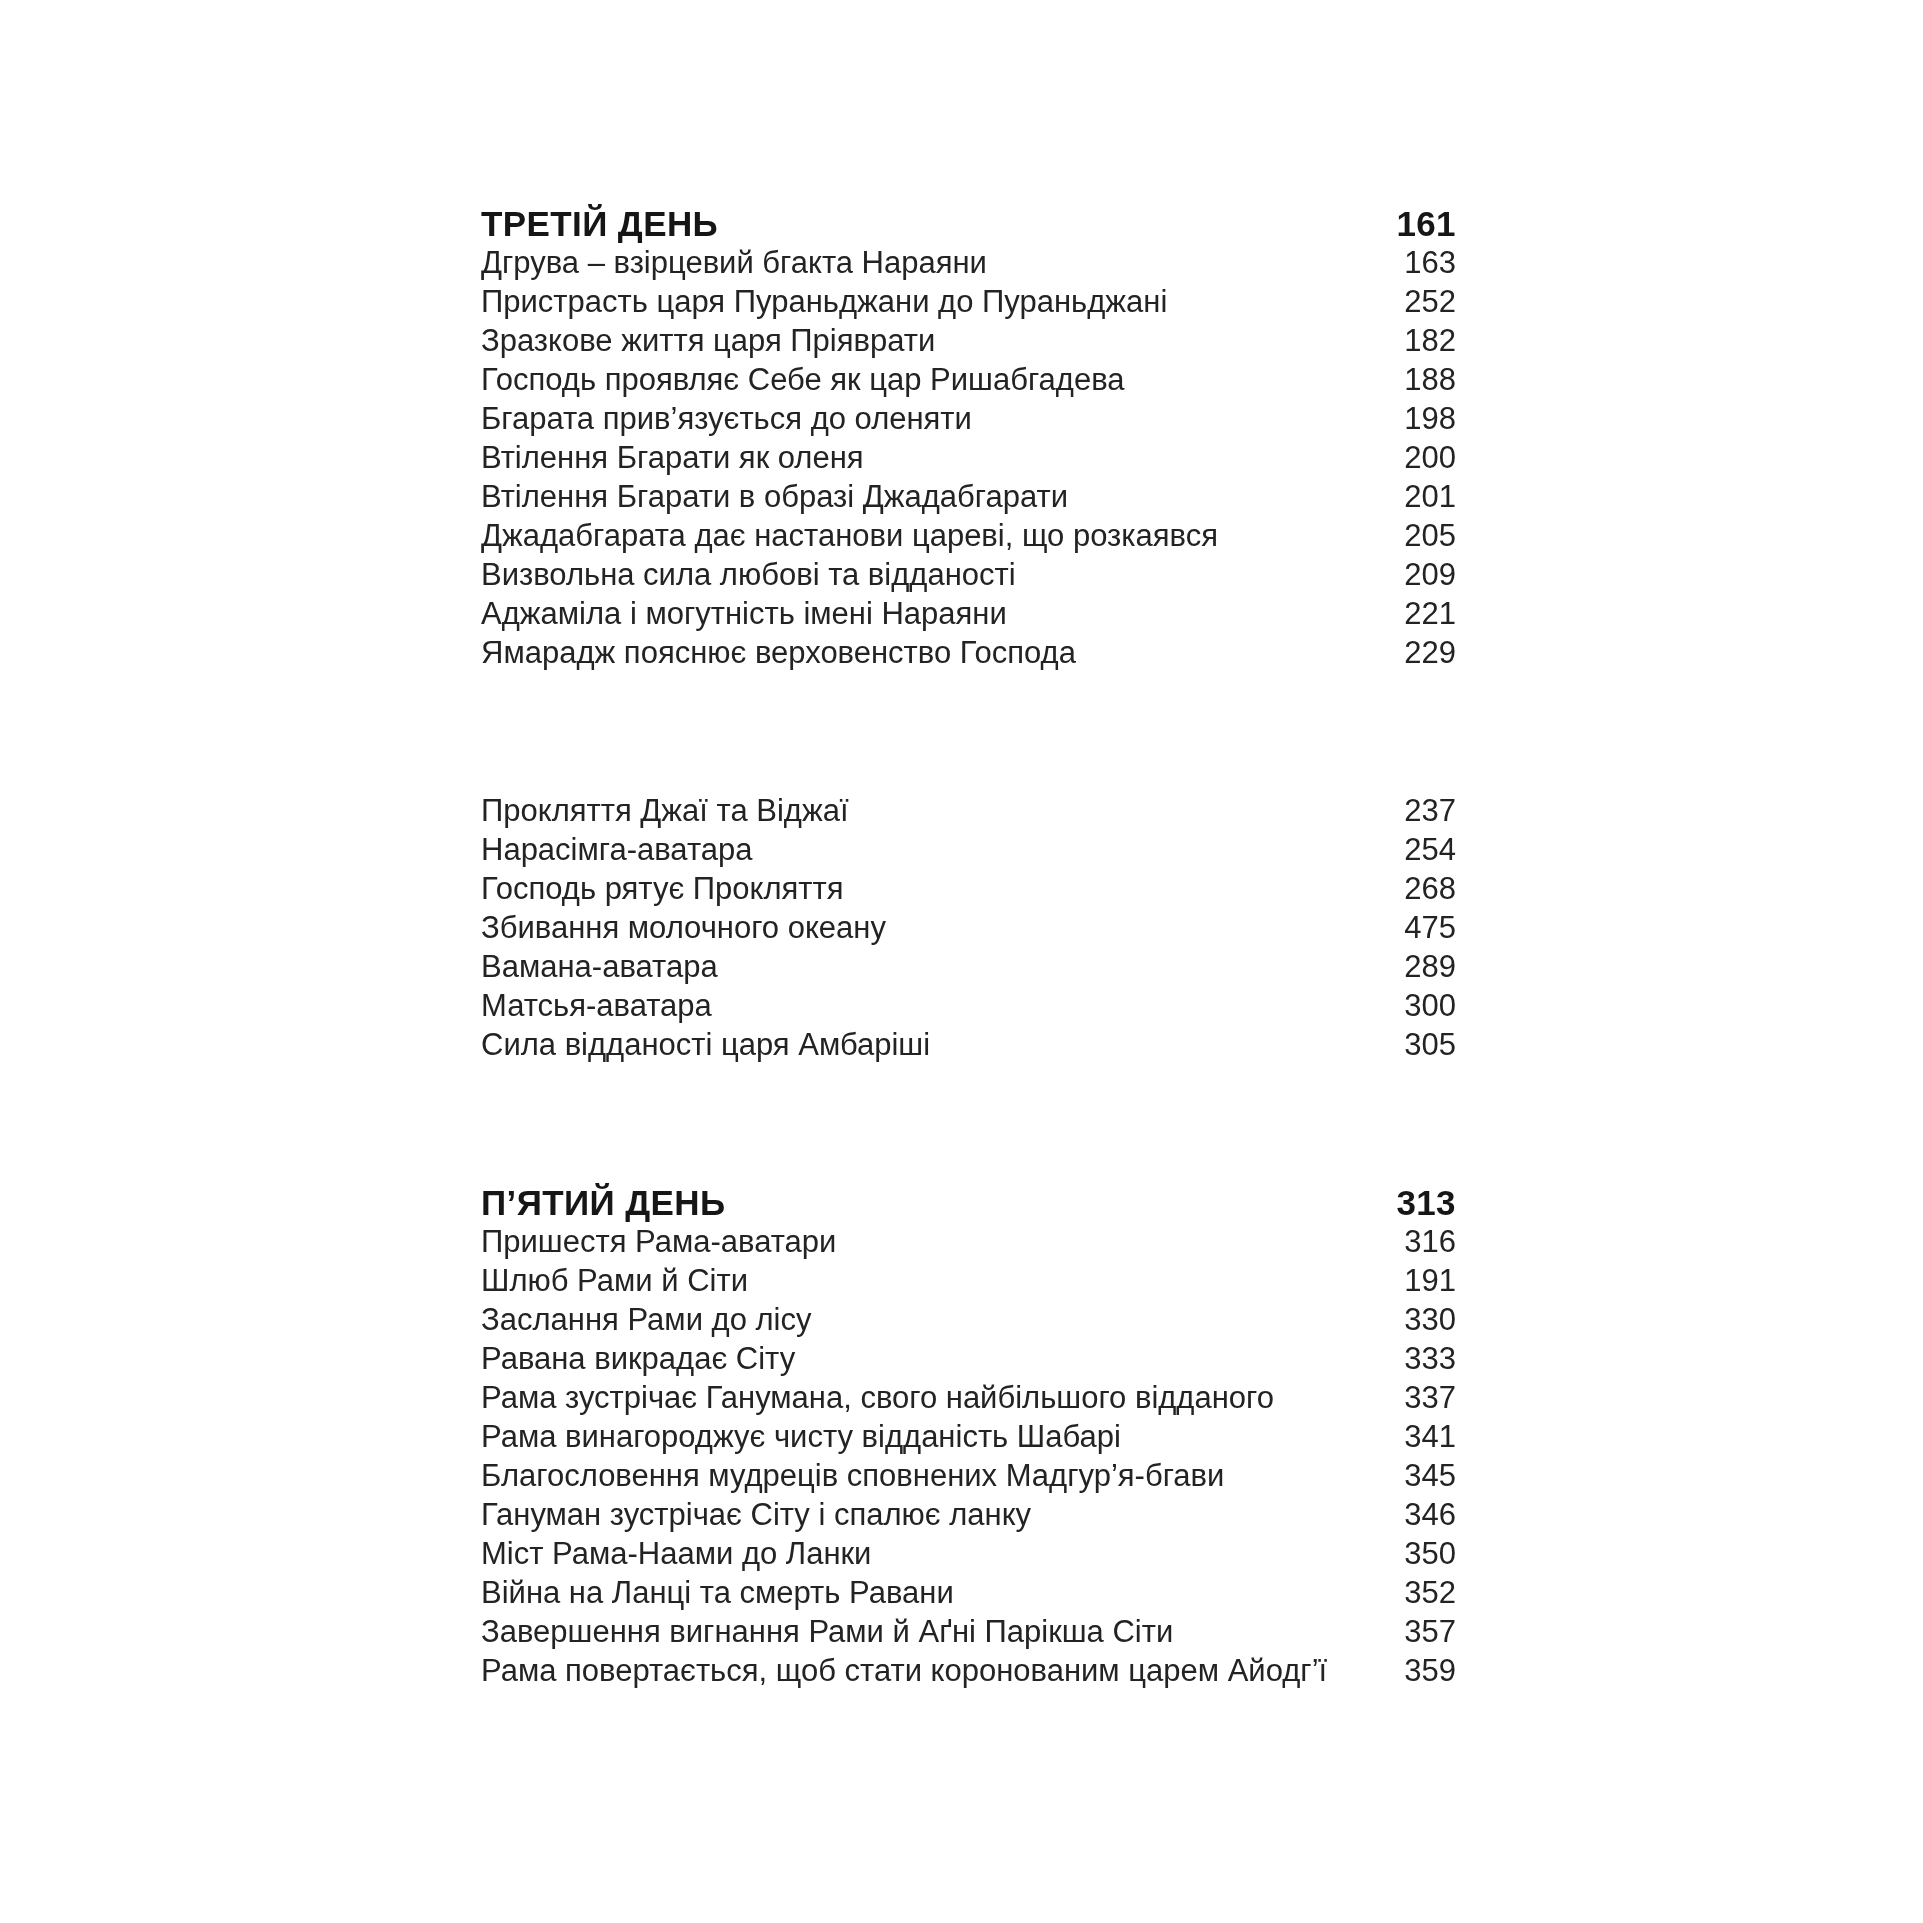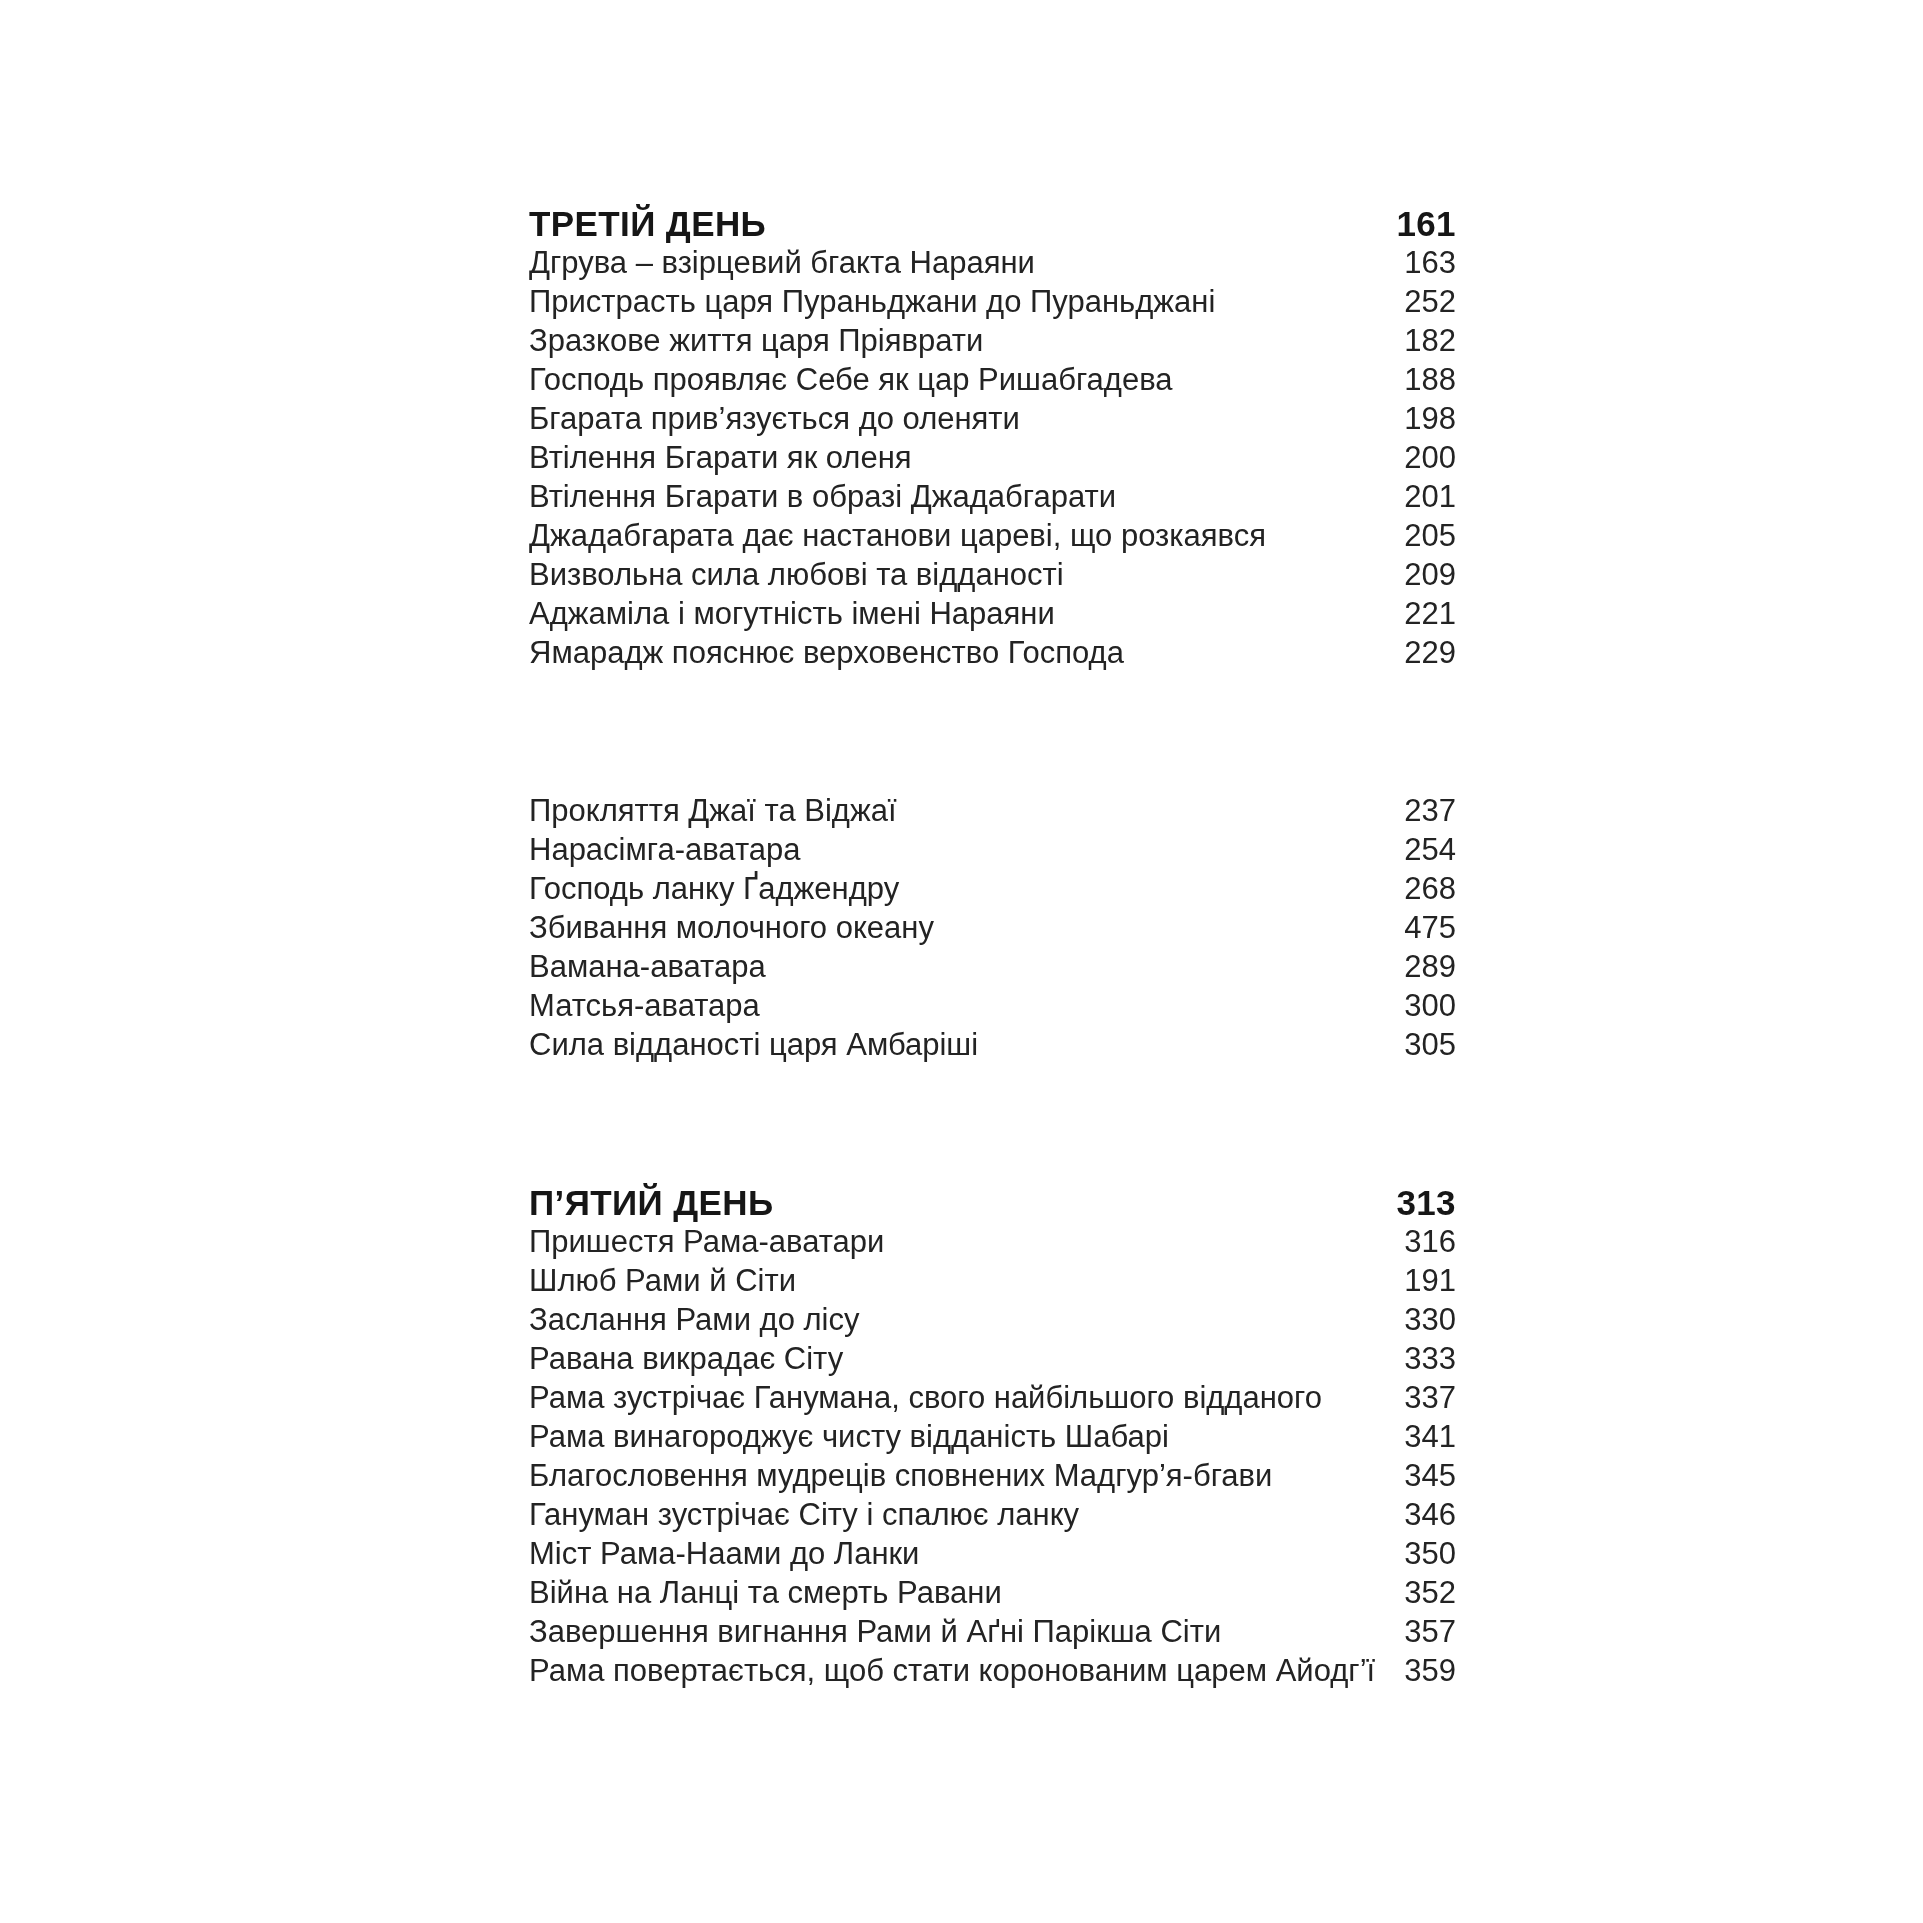--- a/index.html
+++ b/index.html
@@ -12,21 +12,21 @@
     font-family: "Liberation Sans", "DejaVu Sans", sans-serif;
     color: var(--item-color, #232323);
     overflow: hidden;
   }
   .toc {
     position: absolute;
     left: 481px;
     top: 204px;
     width: 975px;
   }
-  .toc-section { margin-top: 119px; margin-left: 48px; }
+  .toc-section { margin-top: 119px; }
   .toc-section:first-child { margin-top: 0; }
   .toc-row {
     display: flex;
     justify-content: space-between;
     align-items: baseline;
   }
   .toc-row .t, .toc-row .p {
     line-height: 39px;
     white-space: nowrap;
   }
@@ -100,21 +100,21 @@
     <section class="toc-section">
       <div class="toc-row toc-item">
         <span class="t">Прокляття Джаї та Віджаї</span>
         <span class="p">237</span>
       </div>
       <div class="toc-row toc-item">
         <span class="t">Нарасімга-аватара</span>
         <span class="p">254</span>
       </div>
       <div class="toc-row toc-item">
-        <span class="t">Господь ланку Ґаджендру</span>
+        <span class="t">Господь рятує Прокляття</span>
         <span class="p">268</span>
       </div>
       <div class="toc-row toc-item">
         <span class="t">Збивання молочного океану</span>
         <span class="p">475</span>
       </div>
       <div class="toc-row toc-item">
         <span class="t">Вамана-аватара</span>
         <span class="p">289</span>
       </div>

